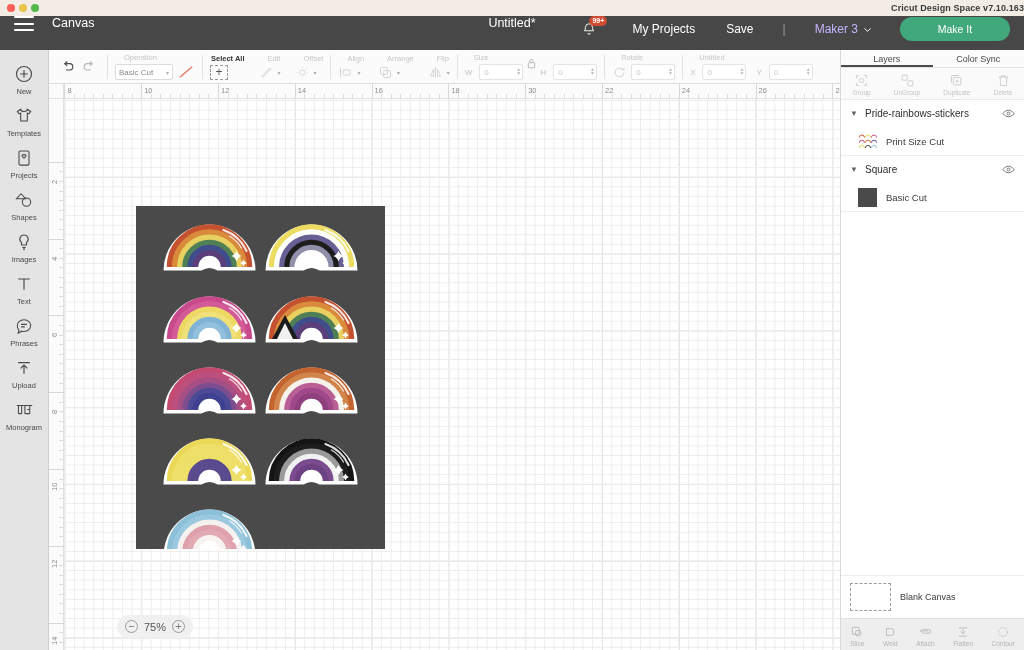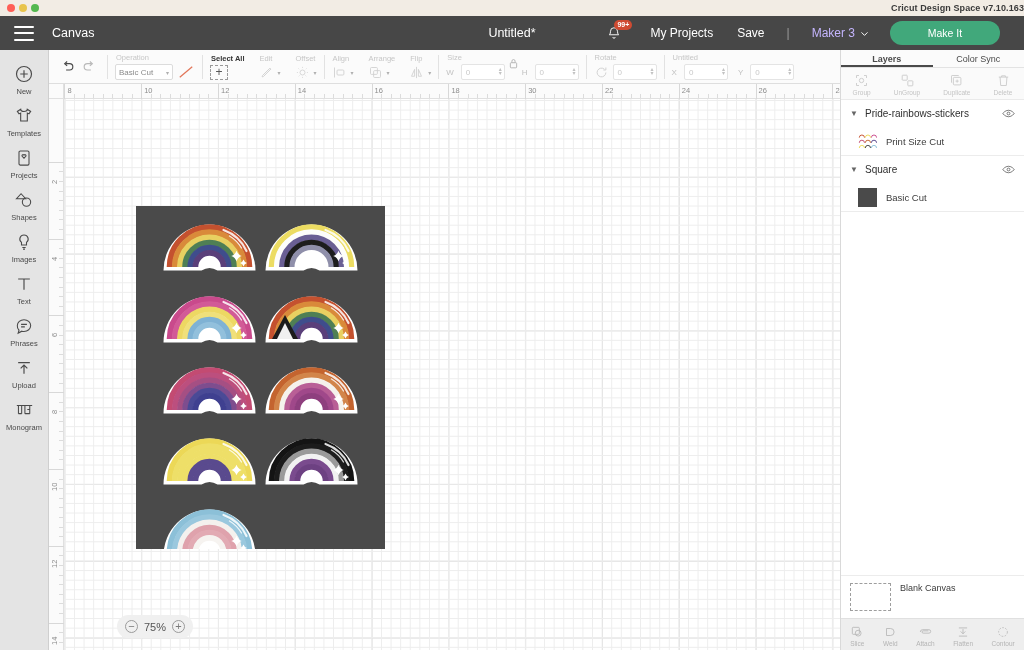--- a/index.html
+++ b/index.html
@@ -22,36 +22,36 @@
   .dot-yellow { background: #e8c44c; }
   .dot-green { background: #54b84f; }
   .mac-title {
     position: absolute; left: 0; right: 0; text-align: right;
     font-size: 9px; color: #3a3a3a; font-weight: bold; letter-spacing: .1px;
   }
 
   
   .app-header {
     position: absolute; top: 16px; left: 0; width: 1024px; height: 34px;
-    background: #474747; display: flex; align-items: center; color: #fff;
+    background: #474747; display: flex; align-items: flex-start; color: #fff;
   }
   .hamburger {
     width: 20px; height: 15px; margin-left: 14px;
     display: flex; flex-direction: column; justify-content: space-between;
     cursor: pointer;
   }
   .hamburger span { display: block; height: 2px; background: #fff; border-radius: 1px; }
   .hdr-canvas { margin-left: 18px; font-size: 12.5px; color: #fff; }
   .hdr-doc {
     position: absolute; left: 0; right: 0; text-align: center;
     font-size: 12.5px; color: #fff; pointer-events: none;
   }
   .hdr-right {
     margin-left: auto; display: flex; align-items: center;
-    gap: 6px; padding-right: 24px; position: relative; z-index: 3;
+    gap: 13px; padding-right: 14px; position: relative; z-index: 3;
   }
   .bell-wrap { position: relative; width: 26px; height: 26px; margin-right: 6px; cursor: pointer;}
   .bell {
     position: absolute; left: 4px; top: 6px; width: 14px; height: 14px;
   }
   .badge {
     position: absolute; top: 0px; left: 11px;
     background: #cf4b32; color: #fff; font-size: 7px; font-weight: bold;
     border-radius: 7px; padding: 1px 3px 1px 3px; line-height: 1.1;
     min-width: 15px; text-align: center;
@@ -84,21 +84,21 @@
   .toolbar {
     position: absolute; top: 50px; left: 49px; width: 791px; height: 34px;
     background: #fbfbfb; border-bottom: 1px solid #dedede;
     display: flex; align-items: center;
   }
   .tb-group { display: flex; align-items: center; height: 34px; padding: 0 7px; position: relative;}
   .tb-divider { width:1px; height: 24px; background: #e2e2e2; }
   .tb-stack { display: flex; flex-direction: column; justify-content: center; height: 34px; }
   .tb-cap { font-size: 7.5px; color: #b8b8b8; margin-bottom: 2px; padding-left: 1px; }
   .tb-cap.active { color: #333; font-weight: bold; }
-  .tb-cap.dim { color: #c6c6c6; }
+  .tb-cap.dim { color: #c6c6c6; margin-left: 8px; }
   .tb-row { display: flex; align-items: center; gap: 4px; }
   .undo-btn { width: 22px; height: 22px; display:flex; align-items:center; justify-content:center; cursor:pointer;}
   .sel-box {
     width: 18px; height: 15px; border: 1px dashed #9a9a9a;
     display: flex; align-items: center; justify-content: center;
     font-size: 12px; color: #555; cursor: pointer;
   }
   .op-select {
     border: 1px solid #dcdcdc; background:#fff; border-radius: 2px;
     font-size: 8px; color: #8a8a8a; width: 58px; height: 16px;
@@ -176,42 +176,42 @@
   .panel {
     position: absolute; top: 50px; right: 0; width: 184px; height: 600px;
     background: #fff; border-left: 1px solid #d9d9d9;
     display: flex; flex-direction: column;
   }
   .panel-tabs { display: flex; height: 18px; border-bottom: 1px solid #e3e3e3; background:#fbfbfb;}
   .panel-tab {
     flex: 1; text-align: center; font-size: 9px; color: #4a4a4a;
     line-height: 18px; cursor: pointer;
   }
-  .panel-tab.active { border-bottom: 2px solid #4a4a4a; font-weight: bold; }
+  .panel-tab.active { border-bottom: 2px solid #4a4a4a; font-weight: normal; }
   .panel-actions {
     display: flex; height: 32px; align-items: center; justify-content: space-around;
     border-bottom: 1px solid #eaeaea; background: #fafafa; padding-top:2px;
   }
   .pa-item { display: flex; flex-direction: column; align-items: center; gap: 1px; cursor:pointer; }
   .pa-label { font-size: 6.5px; color: #c4c4c4; }
   .layer-group { border-bottom: 1px solid #ececec; }
   .layer-head {
     display: flex; align-items: center; height: 27px; padding: 0 9px; cursor: pointer;
   }
   .lg-chev { width: 10px; margin-right: 5px; color: #666; font-size: 8px; }
   .lg-name { font-size: 10px; color: #2f2f2f; flex: 1; }
   .eye { width: 13px; height: 9px; cursor: pointer; }
   .layer-row {
     display: flex; align-items: center; height: 28px; padding: 0 9px 0 17px;
   }
   .swatch-thumb { width: 19px; height: 19px; margin-right: 9px; }
   .layer-sub { font-size: 9.5px; color: #3c3c3c; }
   .panel-spacer { flex: 1; }
   .canvas-card {
-    display: flex; padding: 7px 9px;
+    display: flex; align-items: center; padding: 7px 9px;
     border-top: 1px solid #ececec;
   }
   .canvas-thumb {
     width: 41px; height: 28px; background: #fff;
     border: 1px dashed #9e9e9e; margin-right: 9px;
   }
   .canvas-card-label { font-size: 9px; color: #3c3c3c; }
   .panel-bottom {
     display: flex; height: 32px; align-items: center; justify-content: space-around;
     background: #eeeeee; border-top: 1px solid #e0e0e0; padding-top: 2px;

